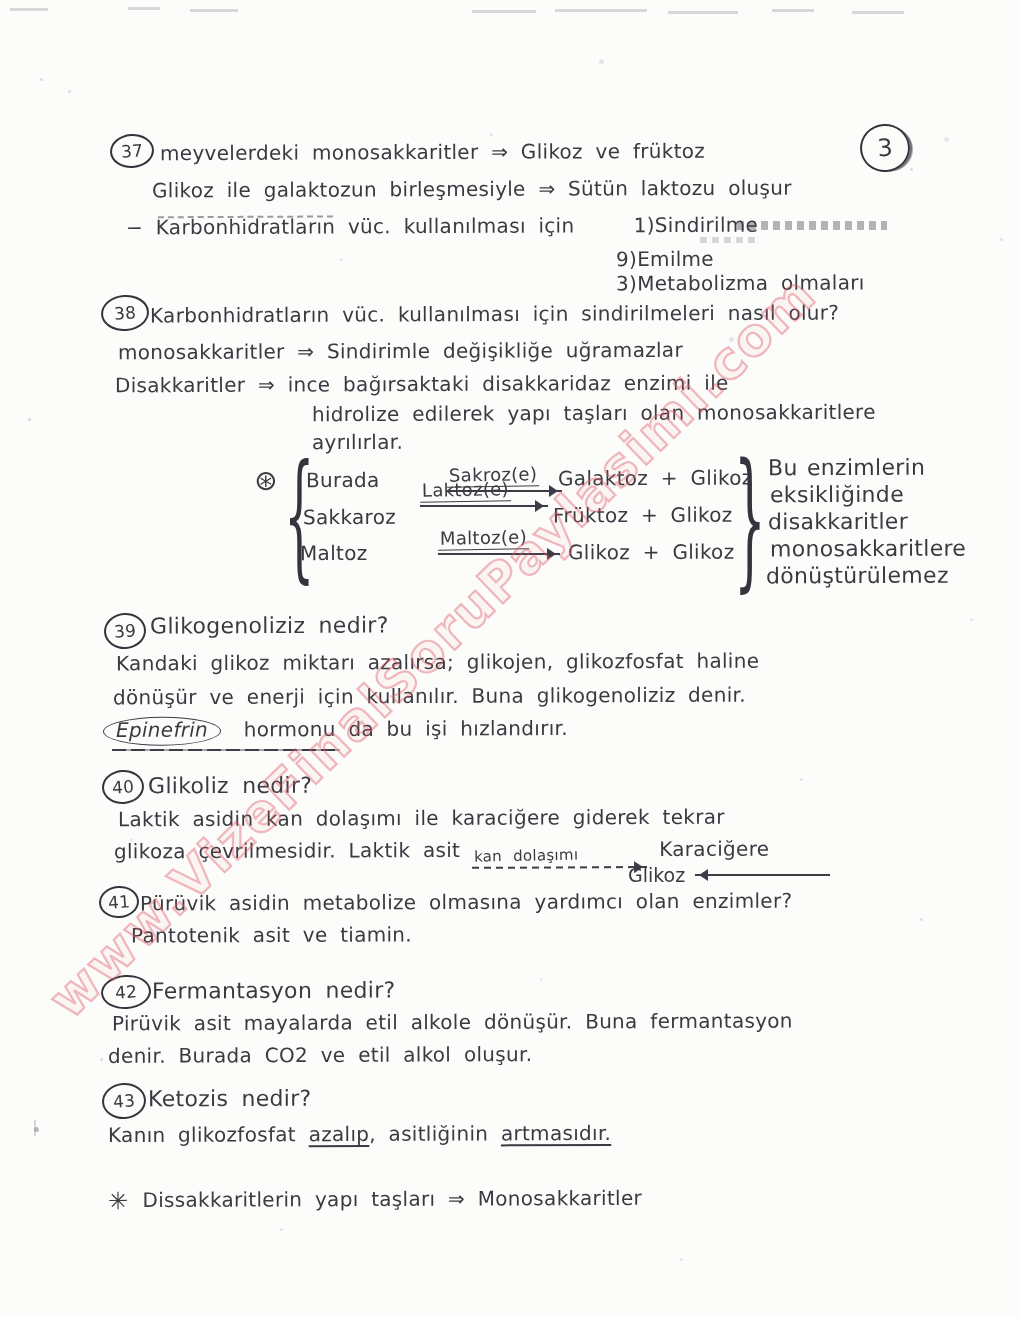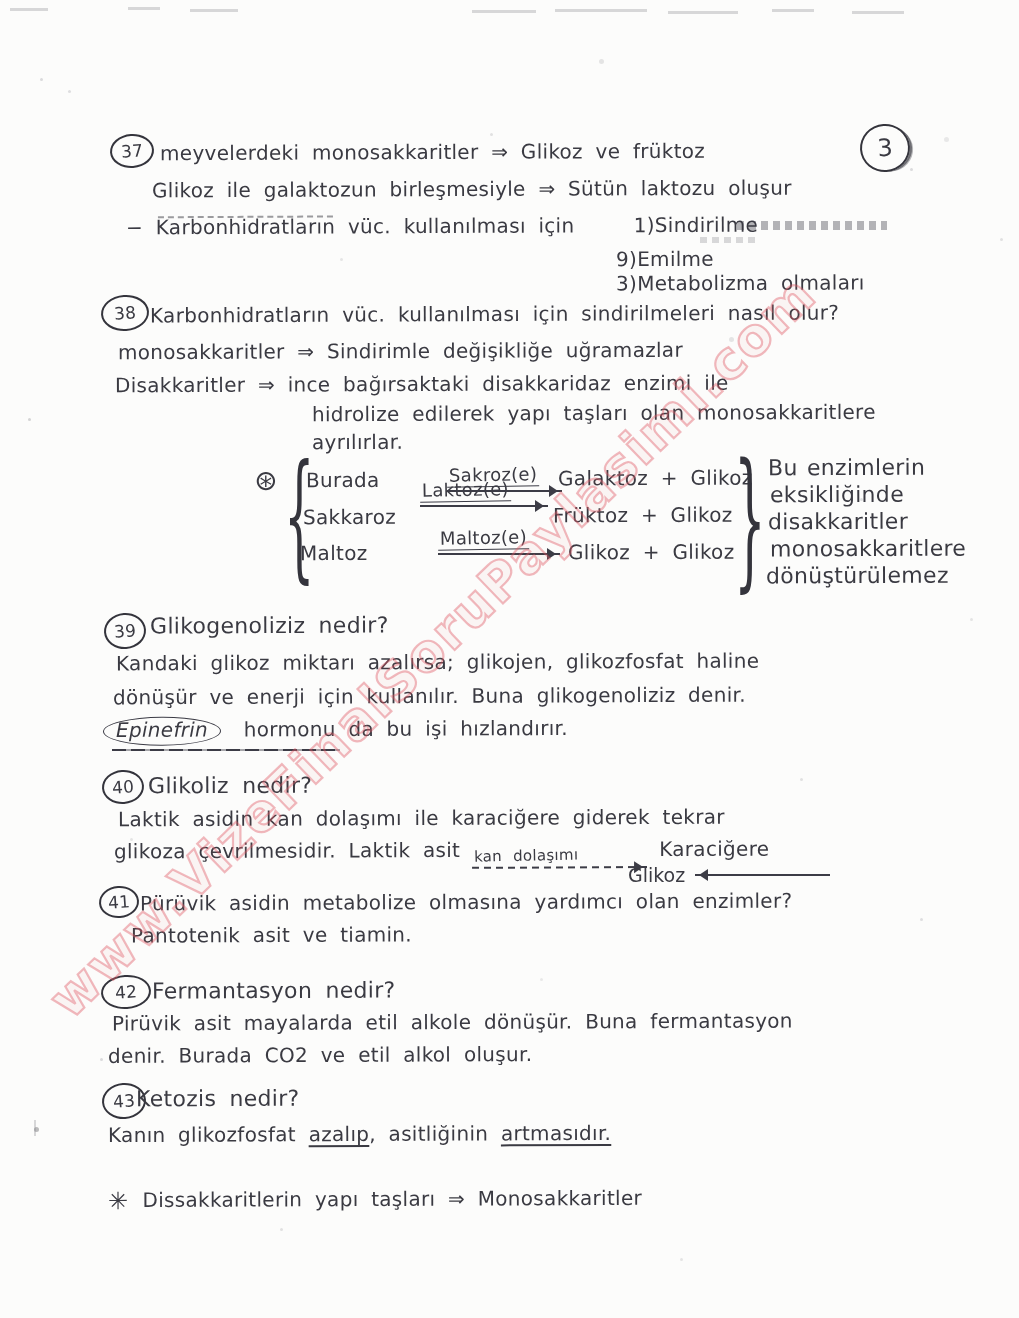--- a/index.html
+++ b/index.html
@@ -220,21 +220,21 @@
   <div style="display:contents">
     <div class="circle" style="left:101px;top:975px;width:46px;height:30px">42</div>
     <div class="line t22" style="left:152px;top:978px">Fermantasyon nedir?</div>
     <div class="line" style="left:112px;top:1010px">Pirüvik asit mayalarda etil alkole dönüşür. Buna fermantasyon</div>
     <div class="line" style="left:108px;top:1043px">denir. Burada CO2 ve etil alkol oluşur.</div>
   </div>
 
   
   <div style="display:contents">
     <div class="circle" style="left:102px;top:1083px;width:40px;height:32px">43</div>
-    <div class="line t22" style="left:136px;top:1086px">Ketozis nedir?</div>
+    <div class="line t22" style="left:148px;top:1086px">Ketozis nedir?</div>
     <div class="line" style="left:108px;top:1122px">
       <span>Kanın glikozfosfat</span>
       <span class="u">azalıp</span><span>, asitliğinin</span>
       <span class="u">artmasıdır.</span>
     </div>
   </div>
 
   
   <div class="line" style="left:108px;top:1186px">
     <span class="star">✳</span><span>Dissakkaritlerin yapı taşları ⇒ Monosakkaritler</span>

